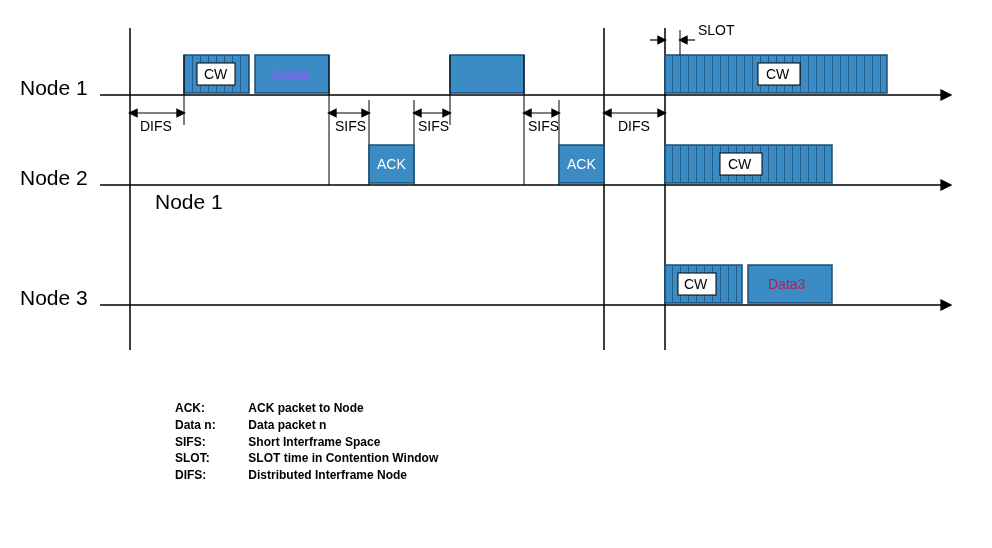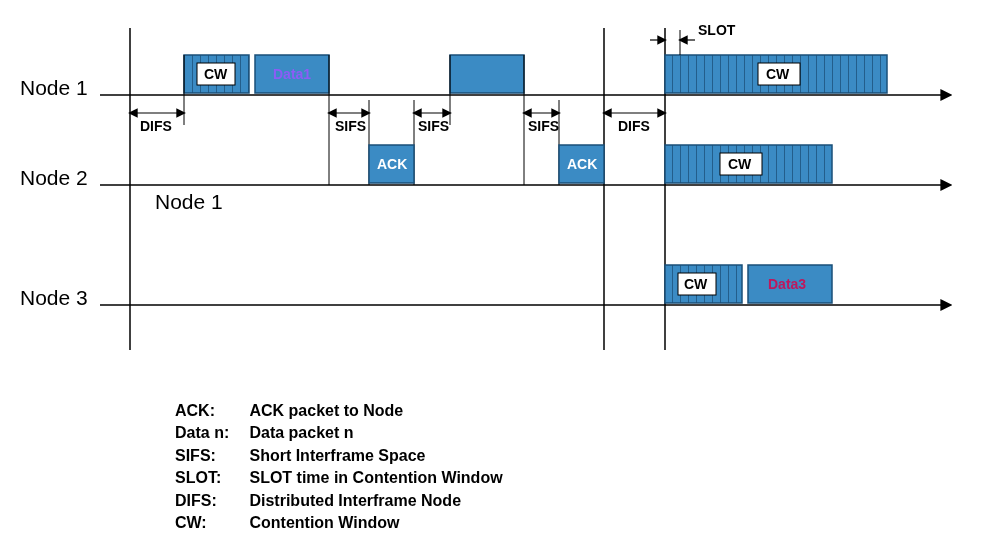--- a/index.html
+++ b/index.html
@@ -11,27 +11,26 @@
     height: 548px;
     position: relative;
   }
   .label {
     position: absolute;
     font-size: 21px;
   }
   .small-label {
     position: absolute;
     font-size: 14px;
-    font-weight: bold;
   }
   .legend {
     position: absolute;
     left: 175px;
     top: 400px;
-    font-size: 16px;
+    font-size: 12px;
     line-height: 1.4;
   }
   .legend .k {
     display: inline-block;
     width: 70px;
     font-weight: bold;
   }
   .legend .v {
     font-weight: bold;
   }
@@ -143,14 +142,13 @@
 <div class="small-label" style="left:528px; top:118px;">SIFS</div>
 <div class="small-label" style="left:618px; top:118px;">DIFS</div>
 <div class="small-label" style="left:698px; top:22px;">SLOT</div>
 
 <div class="legend">
   <div><span class="k">ACK:</span>  <span class="v">ACK packet to Node</span></div>
   <div><span class="k">Data n:</span> <span class="v">Data packet n</span></div>
   <div><span class="k">SIFS:</span> <span class="v">Short Interframe Space</span></div>
   <div><span class="k">SLOT:</span> <span class="v">SLOT time in Contention Window</span></div>
   <div><span class="k">DIFS:</span> <span class="v">Distributed Interframe Node</span></div>
-  <div><span class="k">CW:</span>   <span class="v">Contention Window</span></div>
 </div>
 
 </body></html>

